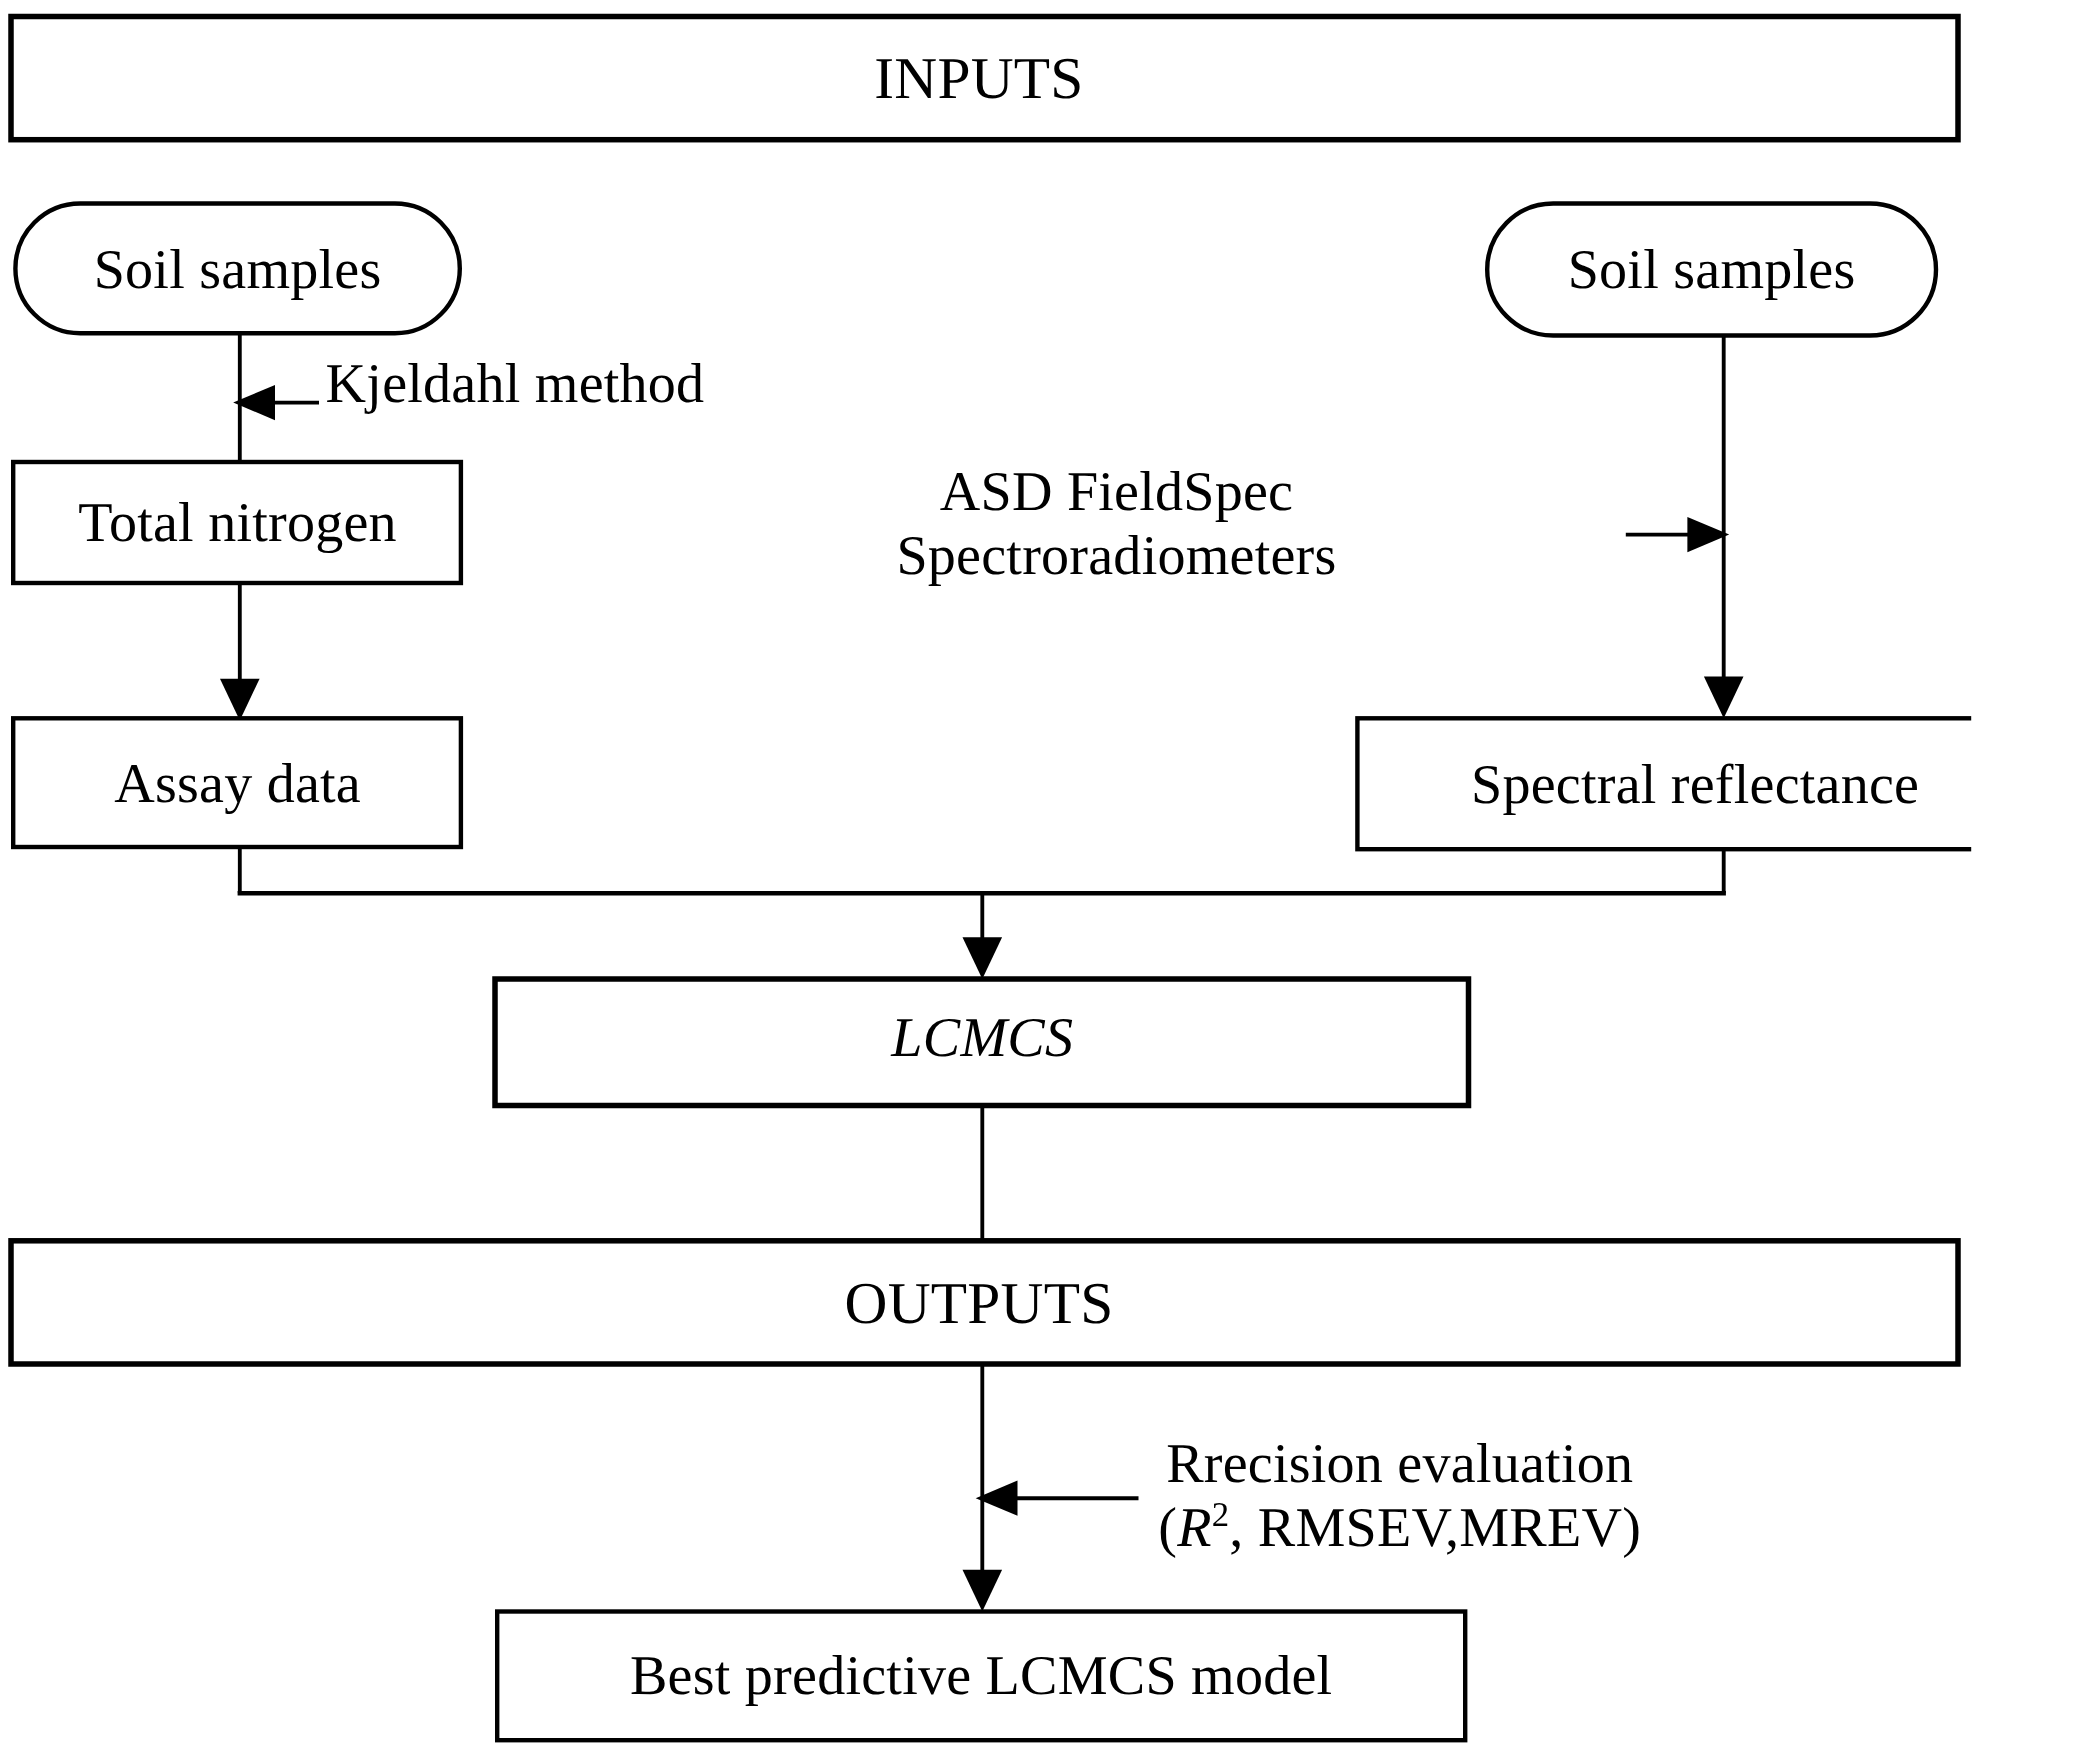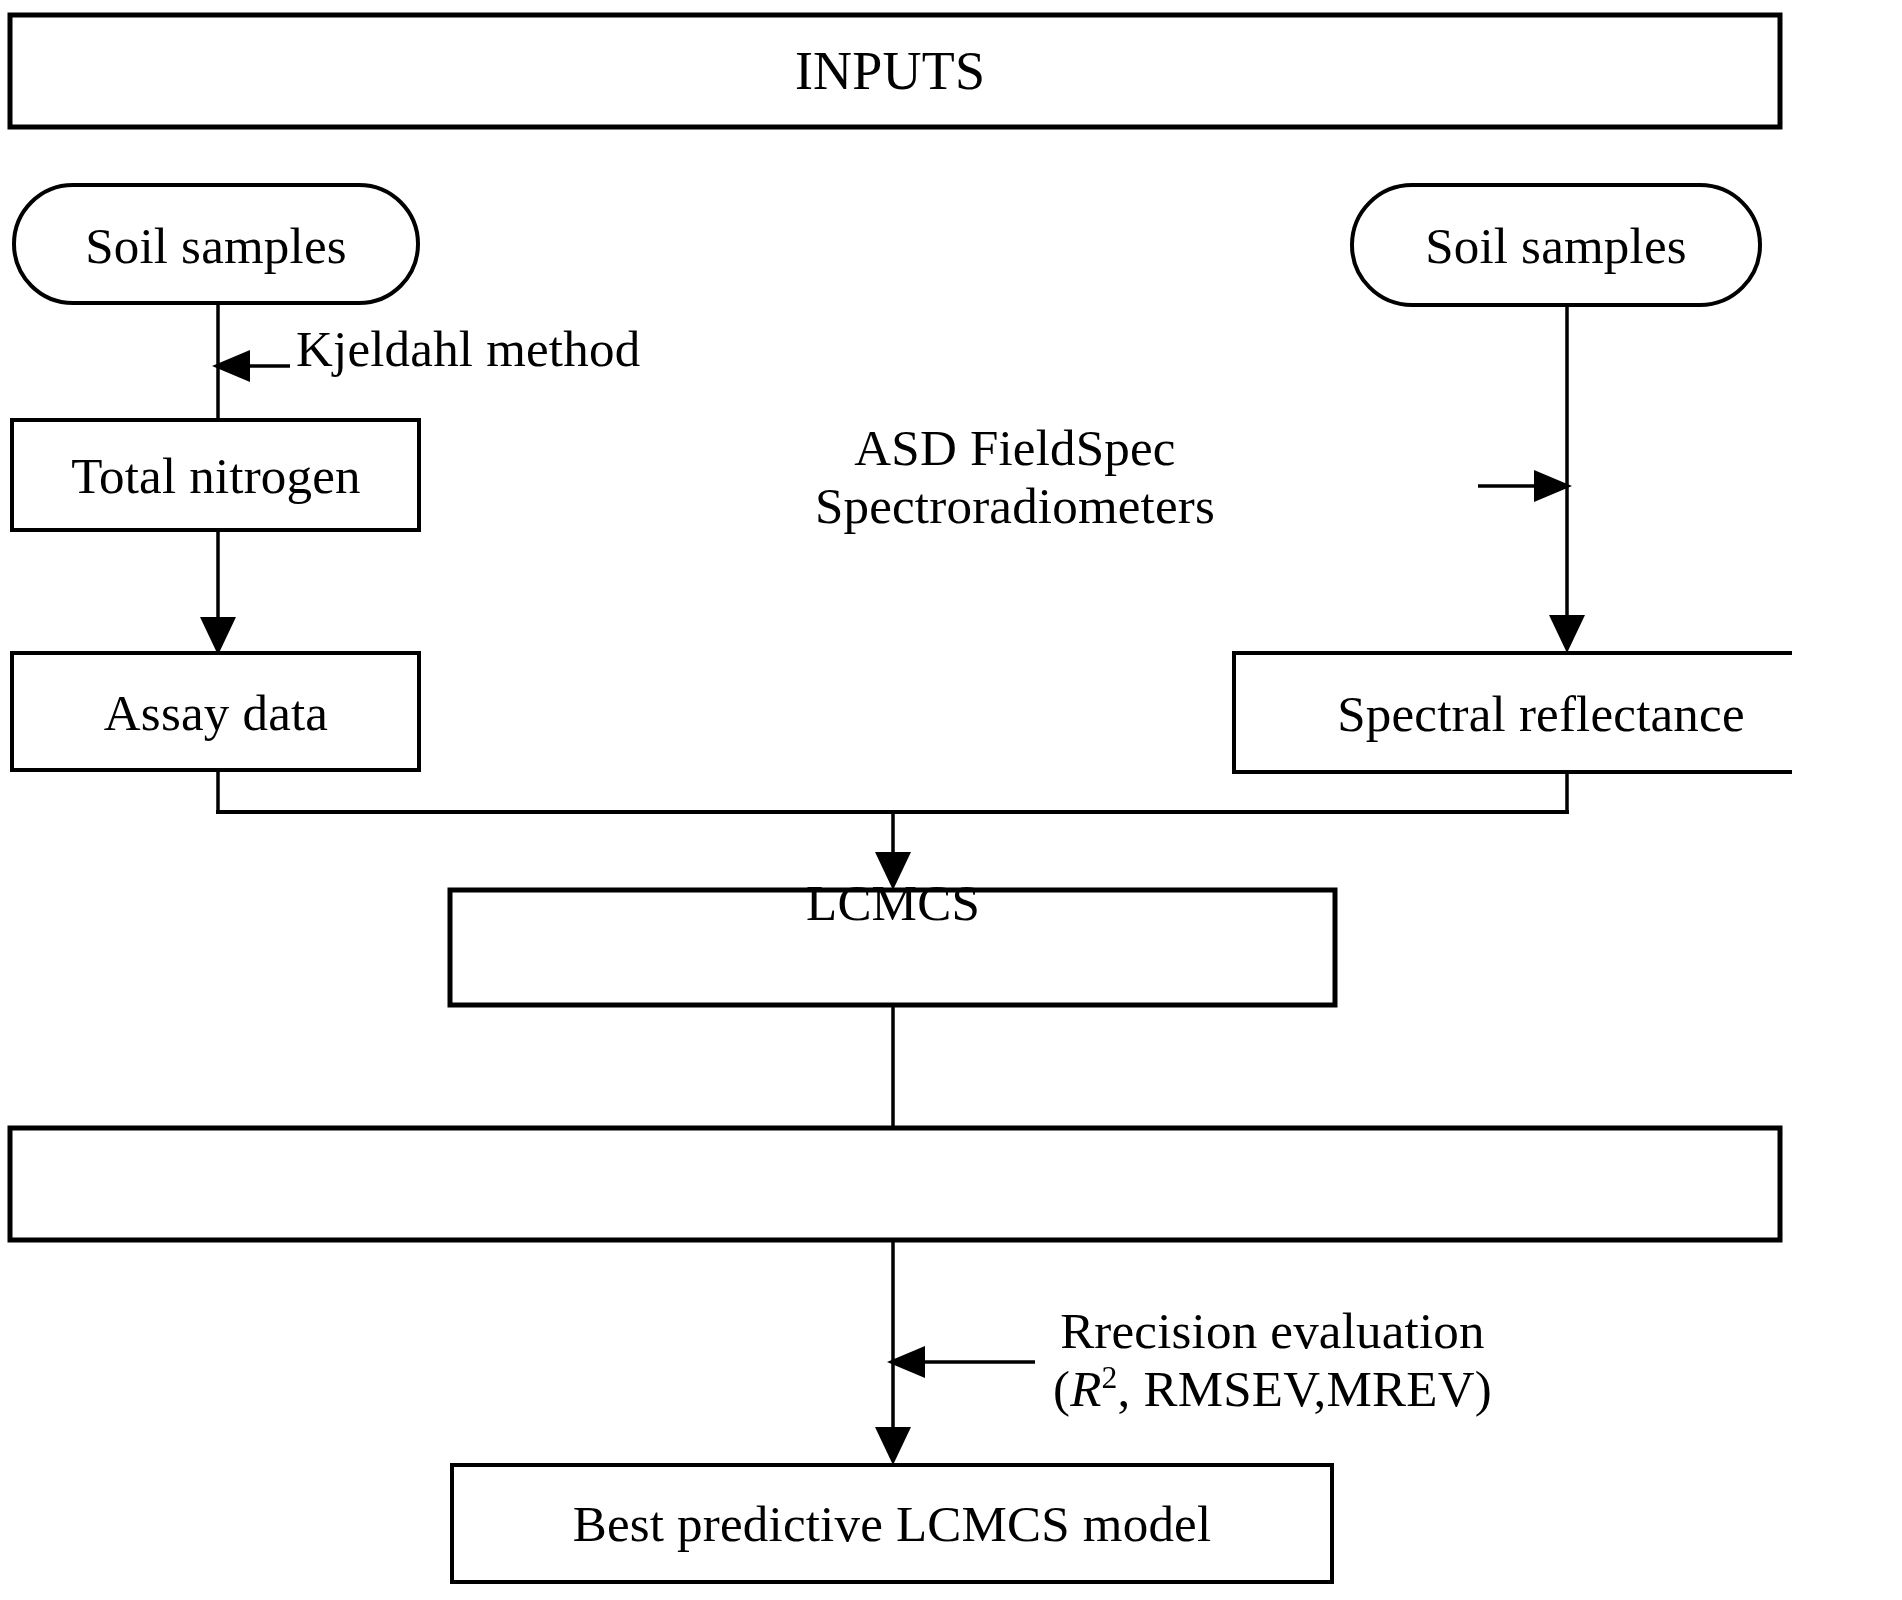--- a/index.html
+++ b/index.html
@@ -153,22 +153,23 @@
   <div class="lbl lbl-center lbl-node" style="left:216px; top:713px;">Assay data</div>
 
   <div class="lbl lbl-edge-two" style="left:1015px; top:419px; transform:translate(-50%,0);text-align:center;">
     <span>ASD FieldSpec</span><br>
     <span>Spectroradiometers</span>
   </div>
 
 
   <div class="lbl lbl-center lbl-node" style="left:1541px; top:714px;">Spectral reflectance</div>
 
-  <div class="lbl lbl-center lbl-node" style="left:893px; top:903px;">LCMCS</div>
+  <div class="lbl lbl-center lbl-node" style="left:893px; top:944px;font-style:italic;">LCMCS</div>
 
+  <div class="lbl lbl-center lbl-band" style="left:890px; top:1185px;">OUTPUTS</div>
 
   <div class="lbl lbl-edge-two" style="left:1053px; top:1302px;">
     <span>Rrecision evaluation</span><br>
     <span><span>(</span><span class="ital">R</span><span class="sup">2</span><span>, RMSEV,MREV)</span></span>
   </div>
 
   <div class="lbl lbl-center lbl-node" style="left:892px; top:1524px;">Best predictive LCMCS model</div>
 
 </div>
 

